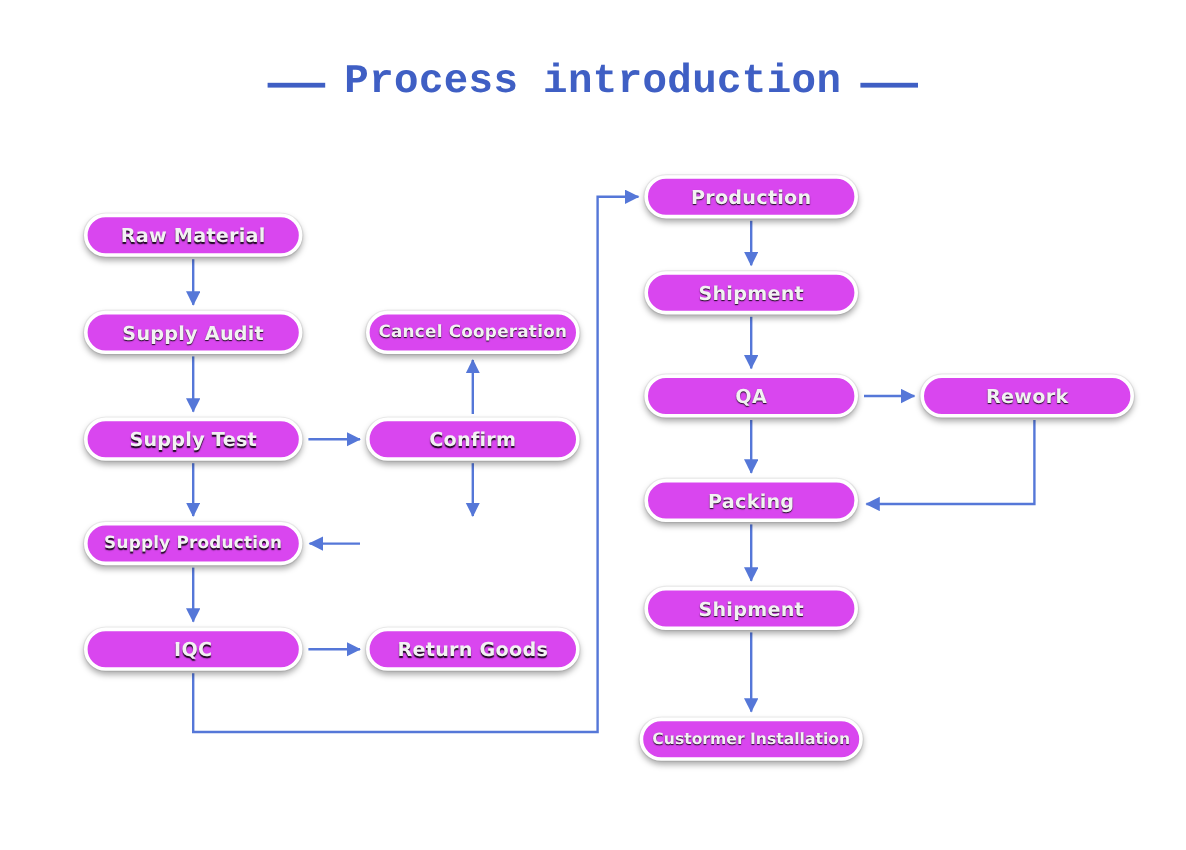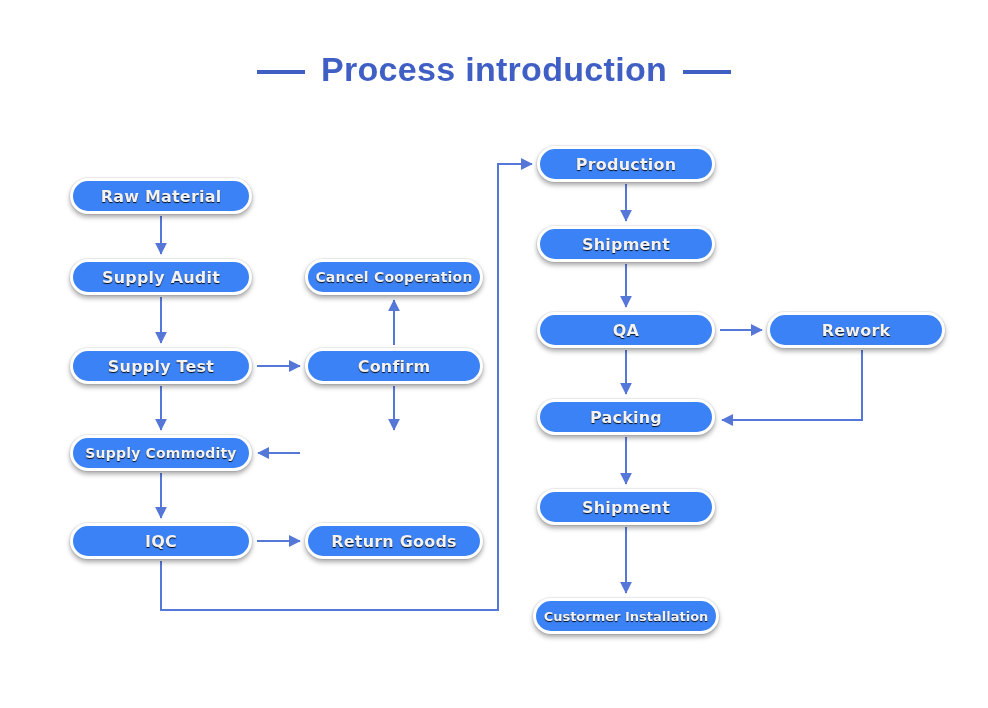--- a/index.html
+++ b/index.html
@@ -32,21 +32,21 @@
     text-align: center;
     white-space: nowrap;
   }
   .title-text {
     display: inline-block;
     font-size: 34px;
     font-weight: bold;
     color: #3f5fc4;
     letter-spacing: 0.3px;
     vertical-align: middle;
-    font-family: Liberation Sans, sans-serif;
+    font-family: Liberation Mono, monospace;
   }
   .title-rule {
     display: inline-block;
     width: 48px;
     height: 4px;
     background: #3f5fc4;
     vertical-align: middle;
     margin: 0 16px;
     position: relative;
     top: 2px;
@@ -57,21 +57,21 @@
     position: absolute;
     left: 0; top: 0;
     width: 988px;
     height: 708px;
     pointer-events: none;
   }
 
   
   .node {
     position: absolute;
-    background: #3b82f6;
+    background: #d946ef;
     color: #f2f2f2;
     border: 3px solid #ffffff;
     border-radius: 999px;
     box-sizing: border-box;
     display: flex;
     align-items: center;
     justify-content: center;
     text-align: center;
     font-weight: bold;
     font-size: 16px;
@@ -126,21 +126,21 @@
 
       <path d="M720,330 L762,330"></path>
 
       <path d="M862,350 L862,420 L722,420"></path>
     </g>
   </svg>
 
   <div class="node" style="left:70px;  top:259px; width:182px; height:36px;">Supply Audit</div>
   <div class="node" style="left:70px;  top:178px; width:182px; height:36px;">Raw Material</div>
   <div class="node" style="left:70px;  top:348px; width:182px; height:36px;">Supply Test</div>
-  <div class="node sm" style="left:70px;  top:435px; width:182px; height:36px;">Supply Commodity</div>
+  <div class="node sm" style="left:70px;  top:435px; width:182px; height:36px;">Supply Production</div>
   <div class="node" style="left:70px;  top:523px; width:182px; height:36px;">IQC</div>
 
   <div class="node sm" style="left:305px; top:259px; width:178px; height:36px;">Cancel Cooperation</div>
   <div class="node" style="left:305px; top:348px; width:178px; height:36px;">Confirm</div>
   <div class="node" style="left:305px; top:523px; width:178px; height:36px;">Return Goods</div>
 
   <div class="node" style="left:537px; top:146px; width:178px; height:36px;">Production</div>
   <div class="node" style="left:537px; top:226px; width:178px; height:36px;">Shipment</div>
   <div class="node" style="left:537px; top:312px; width:178px; height:36px;">QA</div>
   <div class="node" style="left:537px; top:399px; width:178px; height:36px;">Packing</div>

